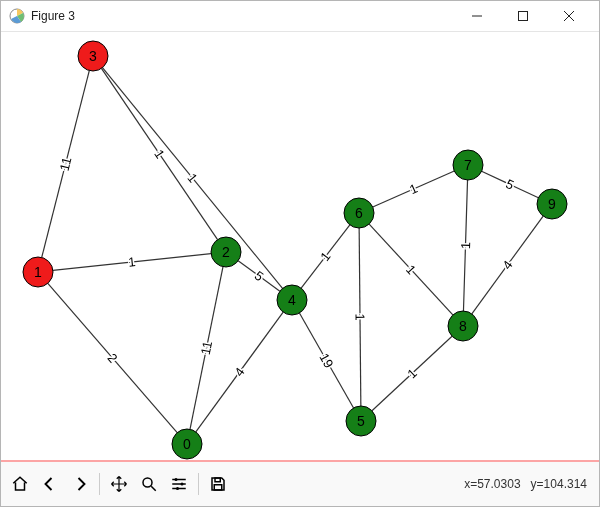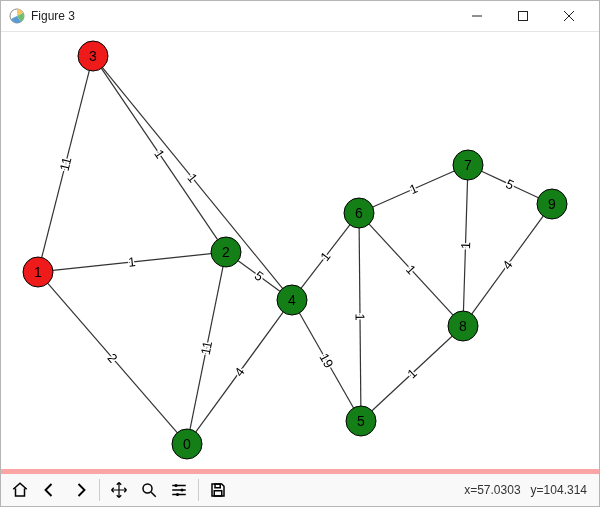--- a/index.html
+++ b/index.html
@@ -8,21 +8,21 @@
   .titlebar .app-icon{width:16px;height:16px;margin-right:6px}
   .titlebar .title{flex:0 0 auto}
   .titlebar .spacer{flex:1}
   .win-btn{width:46px;height:30px;display:flex;align-items:center;justify-content:center;color:#222}
   .canvas{flex:1;position:relative;overflow:hidden;background:#fff}
   .canvas svg{position:absolute;inset:0}
   .node circle{stroke:#000;stroke-width:1}
   .node text{font-size:14px;text-anchor:middle;dominant-baseline:central;fill:#000}
   .edge-line{stroke:#333;stroke-width:1.2;fill:none}
   .edge-label{font-size:13px;fill:#000;text-anchor:middle;dominant-baseline:central}
-  .toolbar{height:32px;display:flex;align-items:center;border-top:5px solid #fca5a5;background:#f9f9f9;padding:0 4px}
+  .toolbar{height:32px;display:flex;align-items:center;border-top:2px solid #fca5a5;background:#f9f9f9;padding:6px 4px}
   .tbtn{width:28px;height:26px;display:flex;align-items:center;justify-content:center;border:1px solid transparent;margin-right:0;color:#333}
   .sep{width:1px;height:22px;background:#ccc;margin:0 4px}
   .status{margin-left:auto;margin-right:8px;color:#333;font-size:12px;white-space:pre}
 </style>
 </head>
 <body>
 
 <div class="window">
 
   <div class="titlebar">

